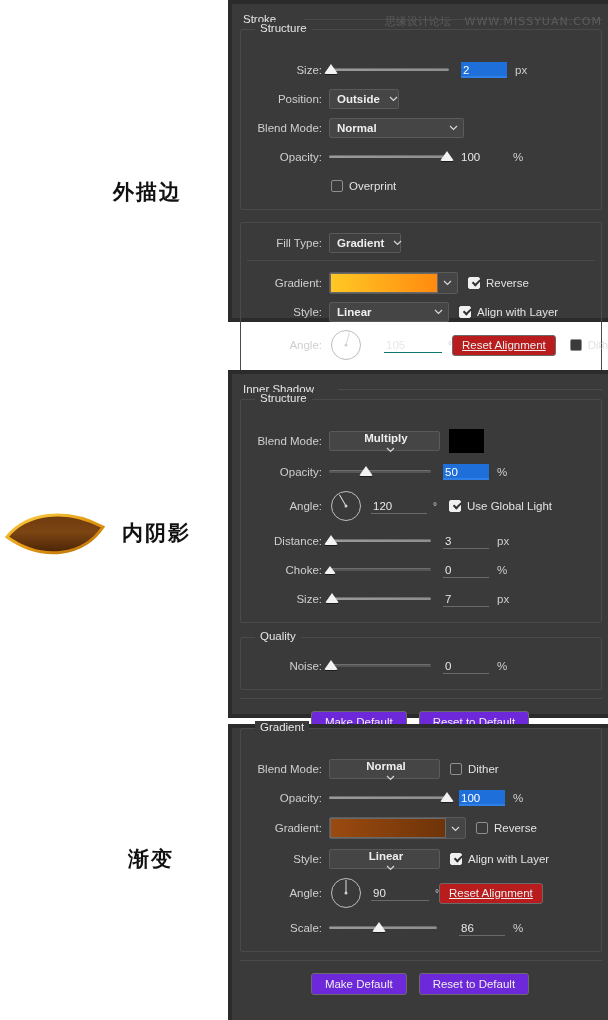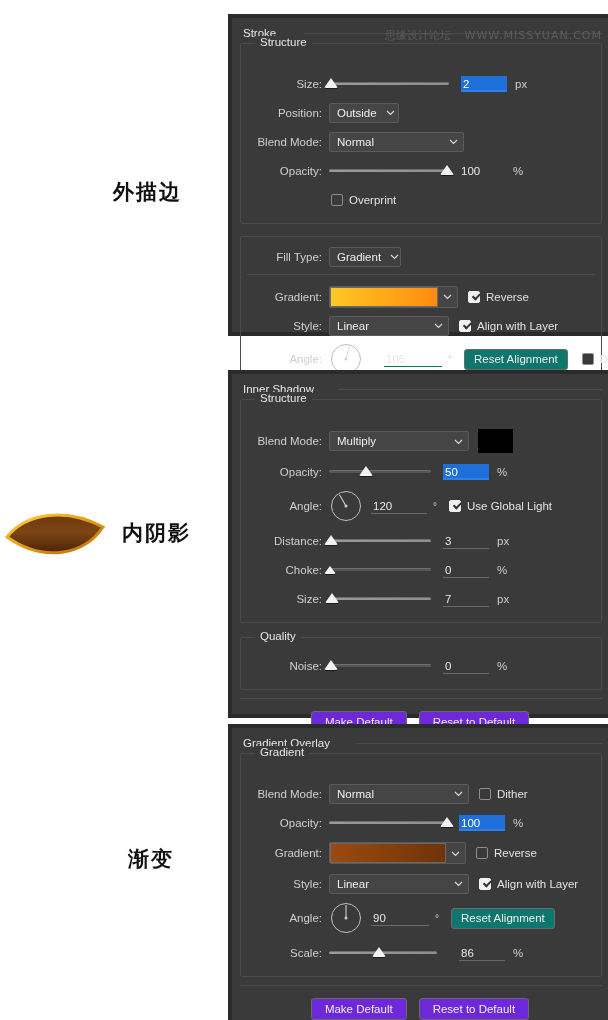--- a/index.html
+++ b/index.html
@@ -38,21 +38,21 @@
   .panel {
     position: absolute;
     left: 228px;
     width: 380px;
     background: #3a3a3a;
     border-top: 4px solid #2b2b2b;
     border-left: 4px solid #2b2b2b;
     border-bottom: 4px solid #2b2b2b;
     padding: 0;
   }
-  #panel-stroke   { top: 14px;   height: 322px; }
+  #panel-stroke   { top: 0px;   height: 322px; }
   #panel-inner    { top: 370px; height: 348px; }
   #panel-gradient { top: 724px; height: 296px; border-bottom: none; }
 
   .panel-title {
     font-size: 11.5px;
     color: #e6e6e6;
     padding: 9px 0 4px 11px;
     position: relative;
     font-weight: 400;
   }
@@ -104,31 +104,31 @@
     border-radius: 2px;
     height: 20px;
     font-size: 11.5px;
     color: #eee;
     display: flex;
     align-items: center;
     padding: 0 4px 0 7px;
     position: relative;
     justify-content: space-between;
   }
-  .select .cv { white-space: nowrap; }
+  .select .cv { white-space: nowrap; font-weight: bold; }
   .chev {
     width: 11px; height: 11px;
     margin-left: 8px;
     display: inline-block;
     flex: 0 0 auto;
   }
   .chev svg { display:block; }
 
   .select.w-blend { width: 135px; }
-  .select.w-blend2 { width: 140px; }
+  .select.w-blend2 { width: 111px; flex-direction: column; }
   .select.w-fill  { width: 72px; }
   .select.w-style { width: 120px; }
   .select.w-pos   { width: 70px; }
 
   
   .slider {
     position: relative;
     height: 14px;
     flex: 0 0 auto;
     display: flex;
@@ -289,29 +289,29 @@
     border-radius: 3px;
     color: #eee;
     font-size: 11.5px;
     padding: 3px 13px 4px 13px;
     height: 22px;
     line-height: 14px;
     white-space: nowrap;
   }
 
   .inline-btn {
-    background:#0f766e;
+    background:#b91c1c;
     border:1px solid #6a6a6a;
     border-radius:3px;
     color:#eee; font-size:11.5px;
     height:21px; line-height:15px;
     padding:2px 9px;
-    margin-left:12px;
     white-space:nowrap;
     flex: 0 0 auto;
+    text-decoration: underline;
   }
 
   .footer-sep {
     border-top:1px solid #4a4a4a;
     margin: 8px 6px 0 8px;
   }
 
   
   .watermark {
     position:absolute;
@@ -587,21 +587,20 @@
 
   <div class="footer-sep"></div>
   <div class="btnrow">
     <div class="pushbtn">Make Default</div>
     <div class="pushbtn">Reset to Default</div>
   </div>
 </div>
 
 <div class="panel" id="panel-gradient">
 
-  <div class="panel-title">Gradient Overlay</div>
 
   <div class="group">
     <div class="legend">Gradient</div>
 
     <div class="row">
       <div class="lbl">Blend Mode:</div>
       <div class="select w-blend2">
         <span class="cv">Normal</span>
         <span class="chev">
           <svg width="11" height="11" viewBox="0 0 11 11">

